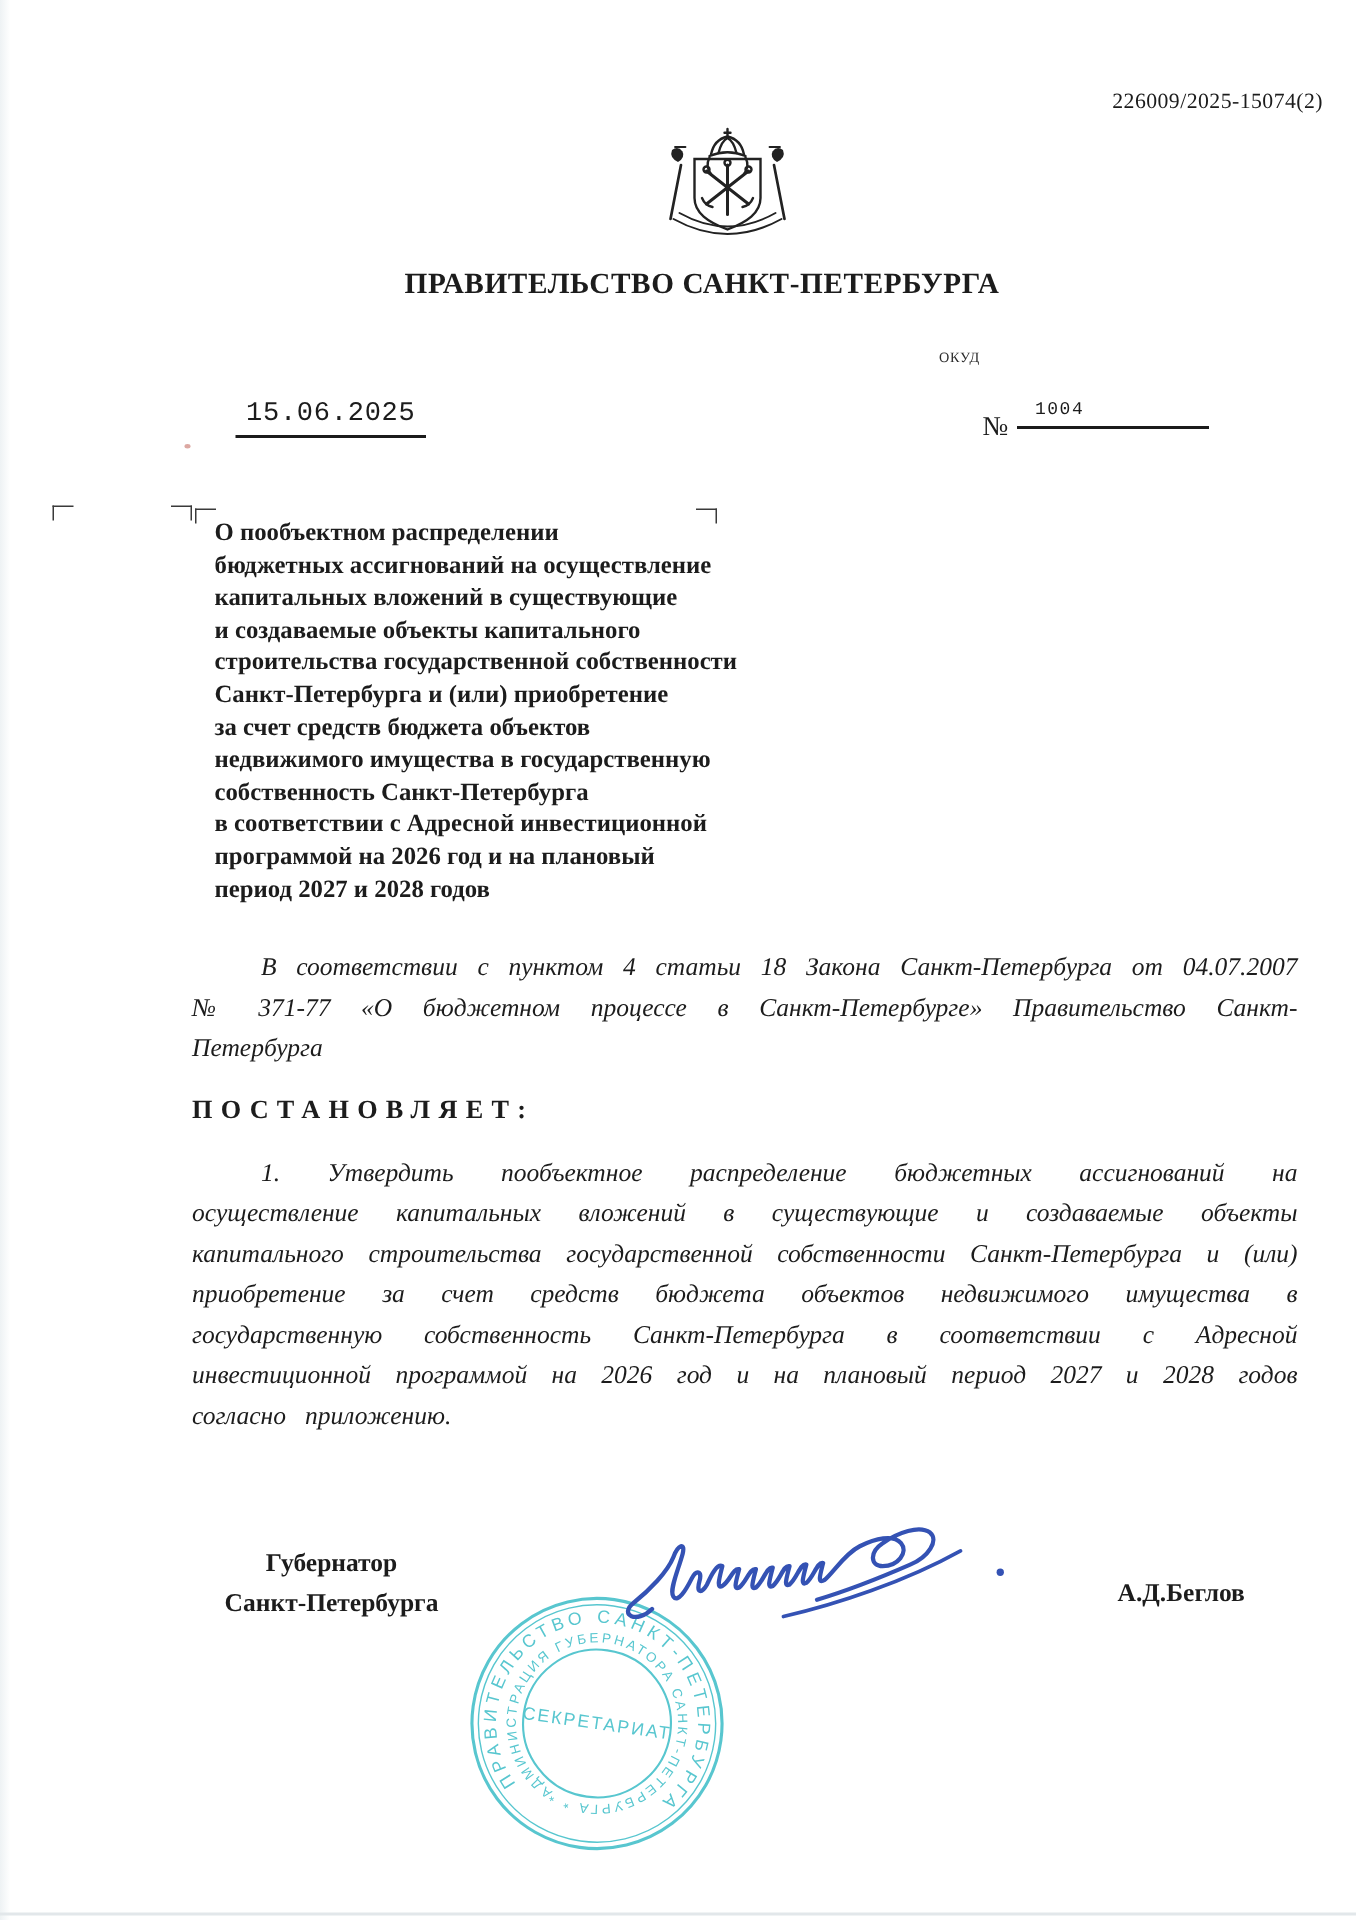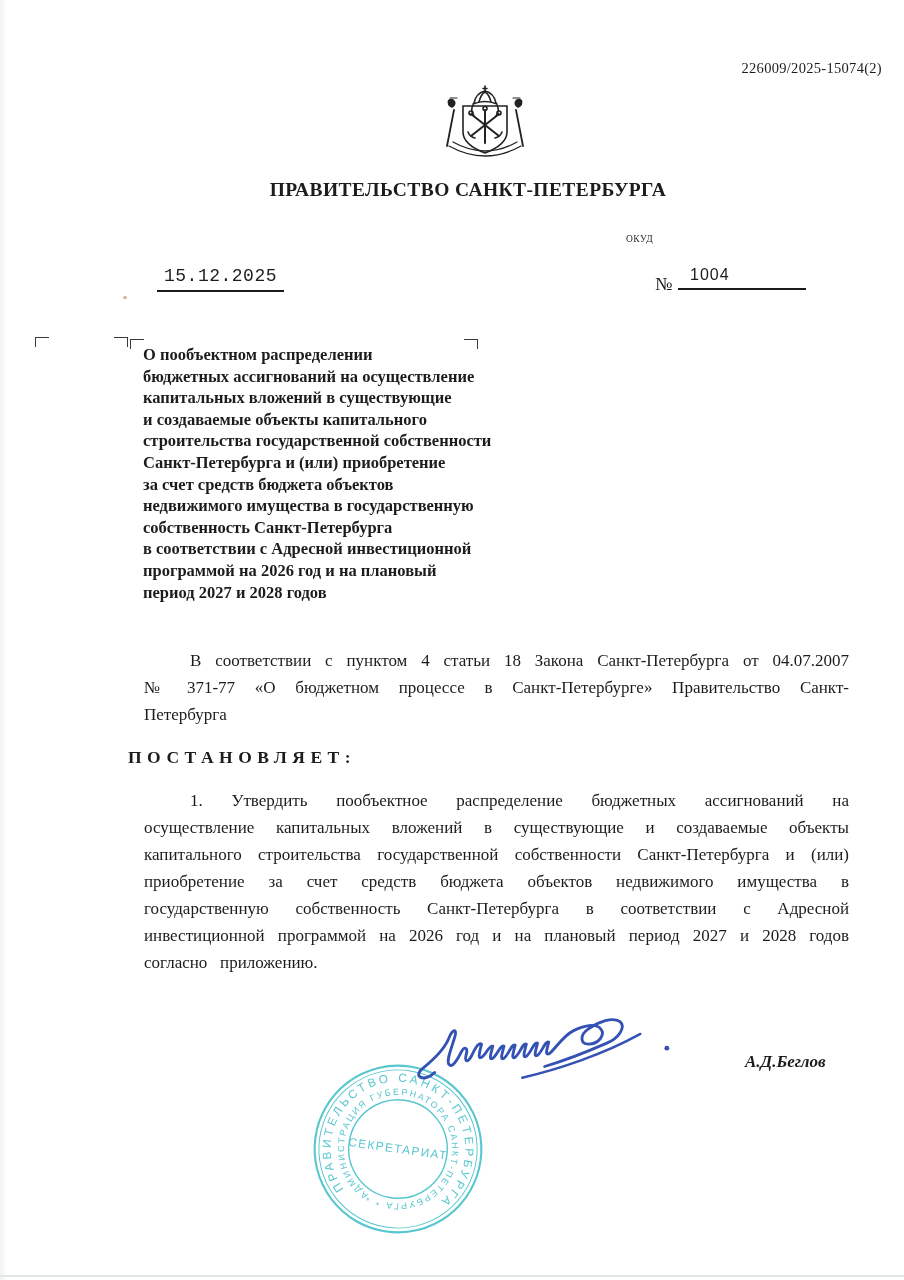--- a/index.html
+++ b/index.html
@@ -20,40 +20,40 @@
     font-weight:bold;font-size:19.5px;letter-spacing:0.4px;}
   .doc-type{position:absolute;top:213px;left:128px;width:680px;text-align:center;
     font-weight:bold;font-size:22.5px;letter-spacing:8px;}
   .okud{position:absolute;top:234px;left:626px;font-size:9.5px;letter-spacing:0.5px;color:#2b2b2b;}
 
   .date-field{position:absolute;top:266px;left:157px;width:127px;text-align:center;
     font-family:"Liberation Mono",monospace;font-size:18px;letter-spacing:0.5px;
     border-bottom:2px solid #1b1b1b;padding-bottom:4px;}
   .num-sign{position:absolute;top:274px;left:655px;font-size:18px;}
   .number-field{position:absolute;top:266px;left:678px;width:128px;box-sizing:border-box;
-    font-family:Liberation Sans, sans-serif;font-size:16px;letter-spacing:1px;
+    font-family:Liberation Mono, monospace;font-size:12px;letter-spacing:1px;
     border-bottom:2px solid #1b1b1b;padding:0 0 4px 12px;text-align:left;}
 
   .cmark{position:absolute;width:13px;height:9px;border-top:1.5px solid #3a3a3a;}
   .cmark.l{border-left:1.5px solid #3a3a3a;}
   .cmark.r{border-right:1.5px solid #3a3a3a;}
   .cm1{left:35px;top:337px;} .cm2{left:114px;top:337px;}
   .cm3{left:130px;top:339px;} .cm4{left:464px;top:339px;}
 
   .subject{position:absolute;top:344px;left:143px;width:412px;
     font-weight:bold;font-size:16.5px;line-height:21.6px;white-space:pre-line;}
 
   .doc-body{position:absolute;top:631px;left:128px;width:737px;
     font-size:17px;line-height:27px;text-align:justify;}
-  .doc-body p{margin:16px;text-indent:46px;word-spacing:0.5em;}
+  .doc-body p{margin:0;text-indent:46px;word-spacing:0.5em;font-style:italic;}
   .resolves{margin:14px 0 15px 0;font-weight:bold;font-size:17.5px;letter-spacing:5.5px;word-spacing:2px;}
 
   .sign-title{position:absolute;top:1028px;left:135px;width:172px;text-align:center;
     font-weight:bold;font-size:17px;line-height:27px;white-space:pre-line;}
-  .sign-name{position:absolute;top:1052px;left:745px;font-weight:bold;font-size:17px;font-style:italic;}
+  .sign-name{position:absolute;top:1052px;left:745px;font-weight:bold;font-size:17px;}
 
   .signature-svg{position:absolute;top:983px;left:398px;}
 
   .stamp{position:absolute;top:1059px;left:308px;width:180px;height:180px;
     transform:rotate(8deg);opacity:0.88;}
   .stamp text{font-family:"Liberation Sans",sans-serif;}
 </style>
 </head>
 <body>
 
@@ -87,21 +87,21 @@
       <path d="M95,28 q6,-3 4,-8 q-4,-3 -7,1 q-2,4 3,7 z" fill="#222222" stroke="none"></path>
       <path d="M90,18 h7" stroke-width="1.2"></path>
 
       <path d="M30,62 q32,18 64,0 M26,66 q36,20 72,0" stroke-width="1.3"></path>
     </svg>
   </div>
 
   <div class="org-name">ПРАВИТЕЛЬСТВО САНКТ-ПЕТЕРБУРГА</div>
   <div class="okud">ОКУД</div>
 
-  <div class="date-field">15.12.2025</div>
+  <div class="date-field">15.06.2025</div>
   <div class="num-sign">№</div>
   <div class="number-field">1004</div>
 
   <div class="cmark l cm1"></div>
   <div class="cmark r cm2"></div>
   <div class="cmark l cm3"></div>
   <div class="cmark r cm4"></div>
 
   <div class="subject">О пообъектном распределении
 бюджетных ассигнований на осуществление
@@ -144,17 +144,19 @@
          C51,84 56,76 60,68 C63,62 67,63 65,70 C63,77 66,79 70,72 C73,65 77,58 80,60
          C78,68 76,75 80,73 C85,70 87,61 91,62 C89,70 87,76 91,74 C96,70 98,61 102,62
          C100,70 98,76 102,74 C107,70 109,60 113,61 C111,69 109,75 113,73 C118,69 120,59 124,60
          C122,68 120,74 124,72 C129,68 131,58 135,59 C133,67 131,73 135,71 C140,67 142,57 146,58
          C144,66 142,72 147,69 C153,64 160,52 170,47 C180,42 192,39 197,45 C202,51 195,60 185,60
          C177,60 176,51 185,45 C195,38 209,33 216,38 C222,43 215,54 203,59 C187,66 162,76 142,82" stroke="#3452b4"></path>
     <path stroke-width="2.4" d="M120,93 C155,85 200,70 236,50" stroke="#3452b4"></path>
     <circle cx="262" cy="64" r="2.4" fill="#3452b4"></circle>
   </svg>
 
+  <div class="sign-title">Губернатор
+Санкт-Петербурга</div>
   <div class="sign-name">А.Д.Беглов</div>
 
   <div class="speck"></div>
   <div class="scan-bottom"></div>
 </div>
 
 </body></html>

